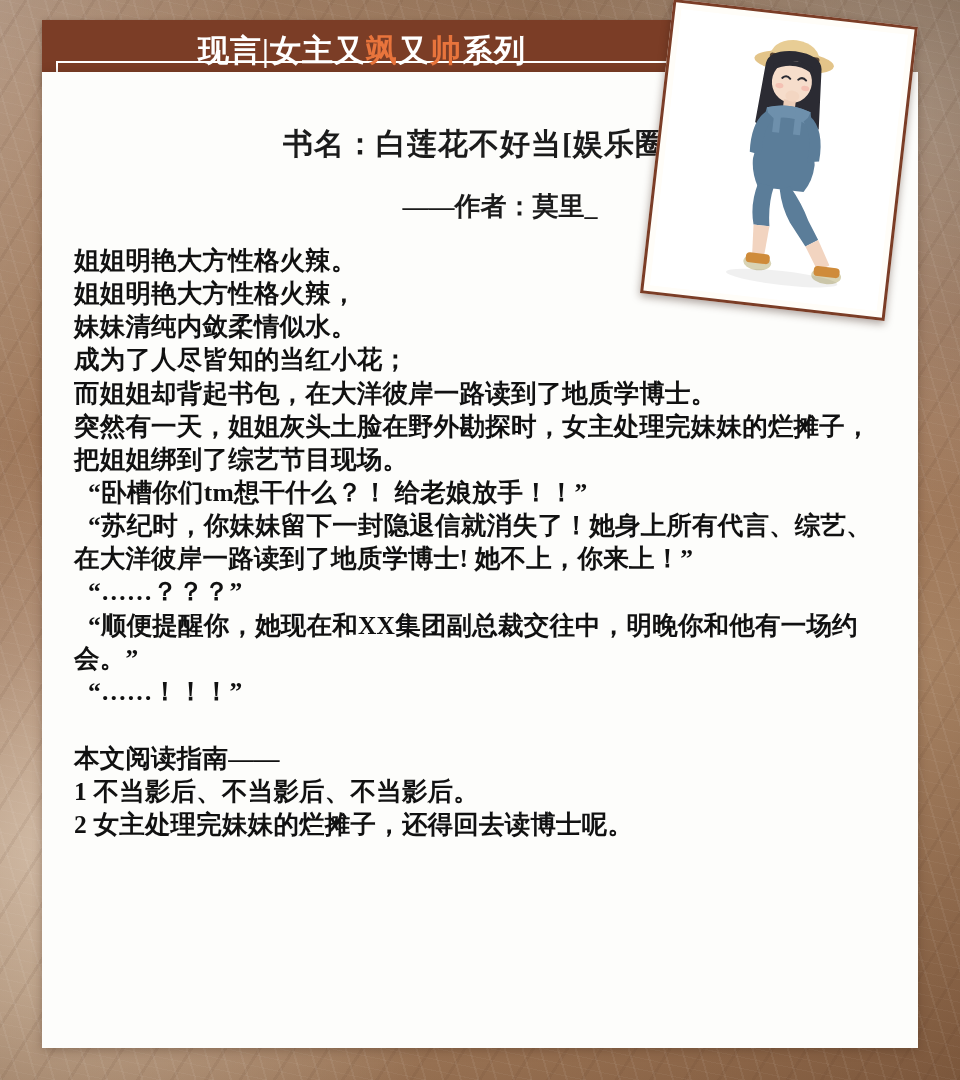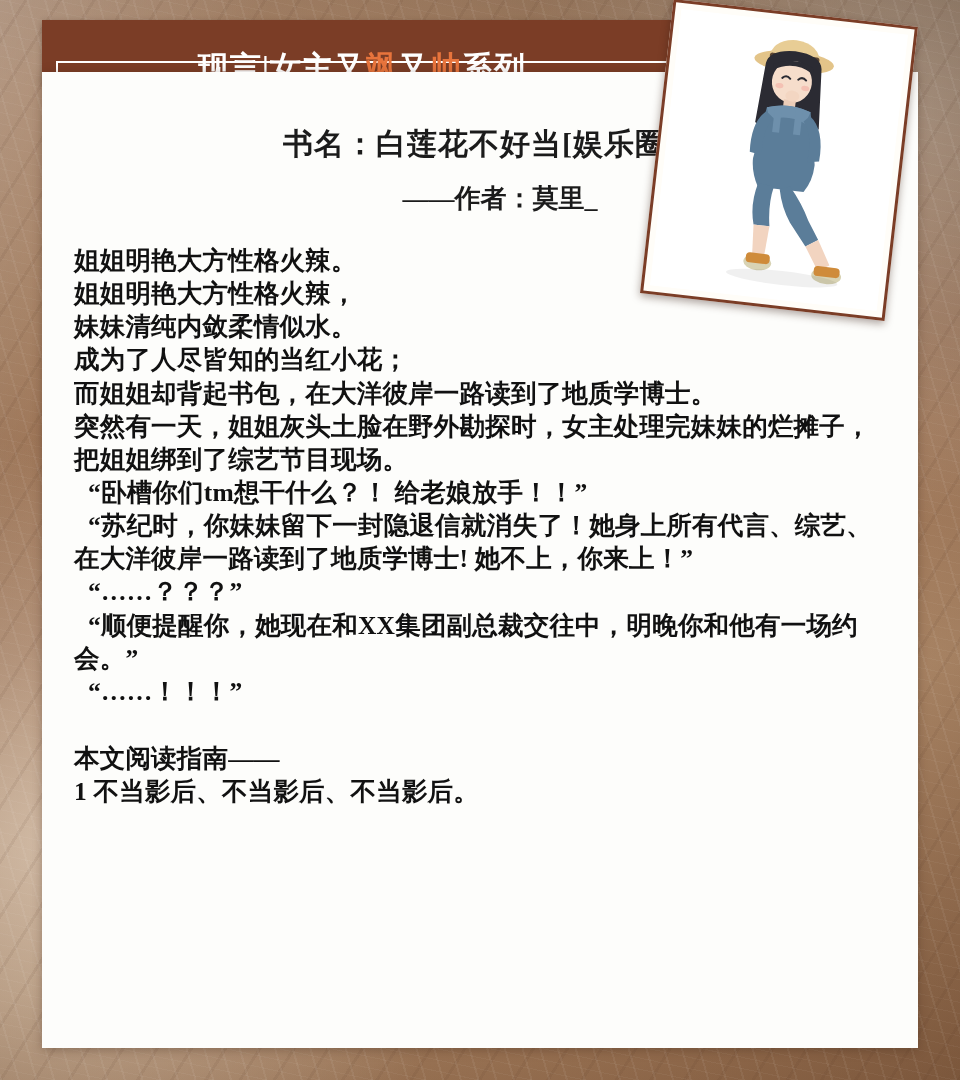--- a/index.html
+++ b/index.html
@@ -60,21 +60,21 @@
     box-shadow: 0 2px 6px rgba(50,25,15,0.35);
   }
   .banner-inner {
     position: absolute;
     left: 14px;
     top: 8px;
     right: 14px;
     bottom: 8px;
     border: 2px solid #ffffff;
     display: flex;
-    align-items: center;
+    align-items: flex-end;
     justify-content: center;
     margin-top: 33px;
   }
   .banner-text {
     font-size: 31px;
     font-weight: bold;
     color: #ffffff;
     letter-spacing: 1px;
     white-space: nowrap;
     font-family: "Liberation Serif", "DejaVu Serif", serif;
@@ -112,21 +112,21 @@
     top: 52px;
     text-align: center;
   }
   .book-title {
     font-size: 30px;
     font-weight: bold;
     color: #1b1b1b;
     letter-spacing: 1px;
   }
   .book-author {
-    margin-top: 16px;
+    margin-top: 24px;
     font-size: 26px;
     font-weight: bold;
     color: #1b1b1b;
     padding-left: 40px;
   }
 
   .body-text {
     position: absolute;
     left: 32px;
     right: 26px;
@@ -178,20 +178,21 @@
       <p class="indent">“卧槽你们tm想干什么？！ 给老娘放手！！”</p>
       <p class="indent">“苏纪时，你妹妹留下一封隐退信就消失了！她身上所有代言、综艺、在大洋彼岸一路读到了地质学博士! 她不上，你来上！”</p>
       <p class="indent">“……？？？”</p>
       <p class="indent">“顺便提醒你，她现在和XX集团副总裁交往中，明晚你和他有一场约会。”</p>
       <p class="indent">“……！！！”</p>
 
       <div class="spacer"></div>
 
       <p class="guide-title">本文阅读指南——</p>
       <p>1 不当影后、不当影后、不当影后。</p>
+      <p>2 女主处理完妹妹的烂摊子，还得回去读博士呢。</p>
     </div>
   </div>
 
   <div class="photo-frame">
     <div class="photo-inner">
       <svg class="photo-svg" width="228" height="278" viewBox="0 0 228 278">
         <rect x="0" y="0" width="228" height="278" fill="#ffffff"></rect>
 
         <ellipse cx="118" cy="40" rx="40" ry="11" fill="#e3c489"></ellipse>
         <path d="M92 40 Q94 19 118 18 Q142 19 144 40 Z" fill="#e8cd95"></path>

